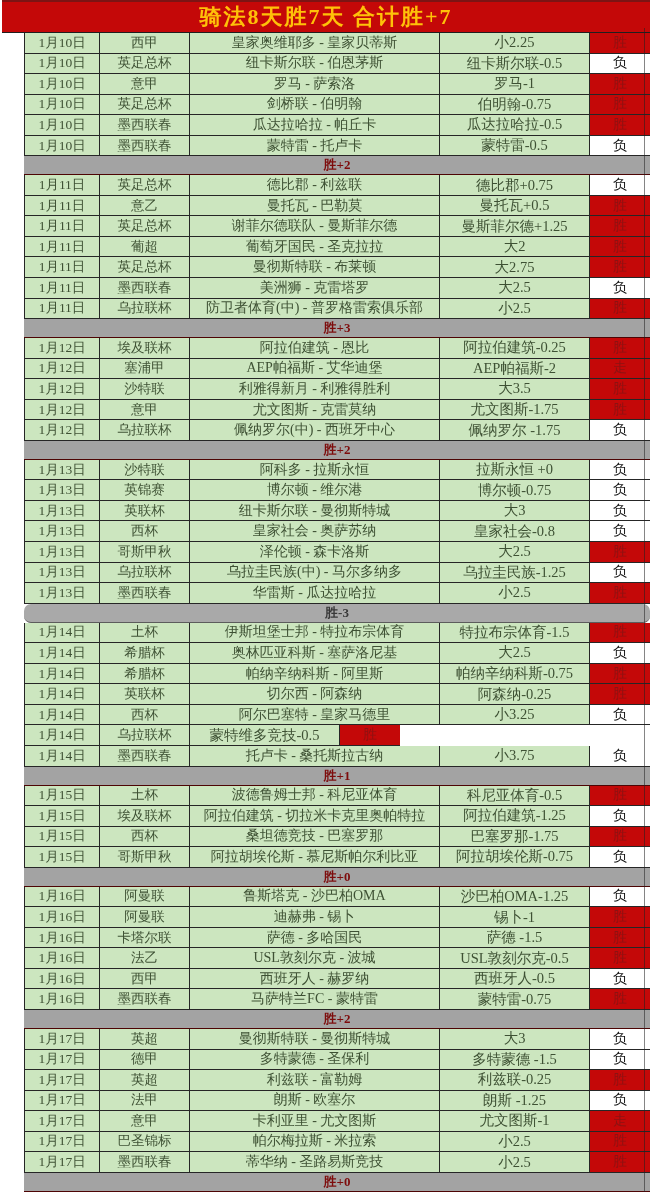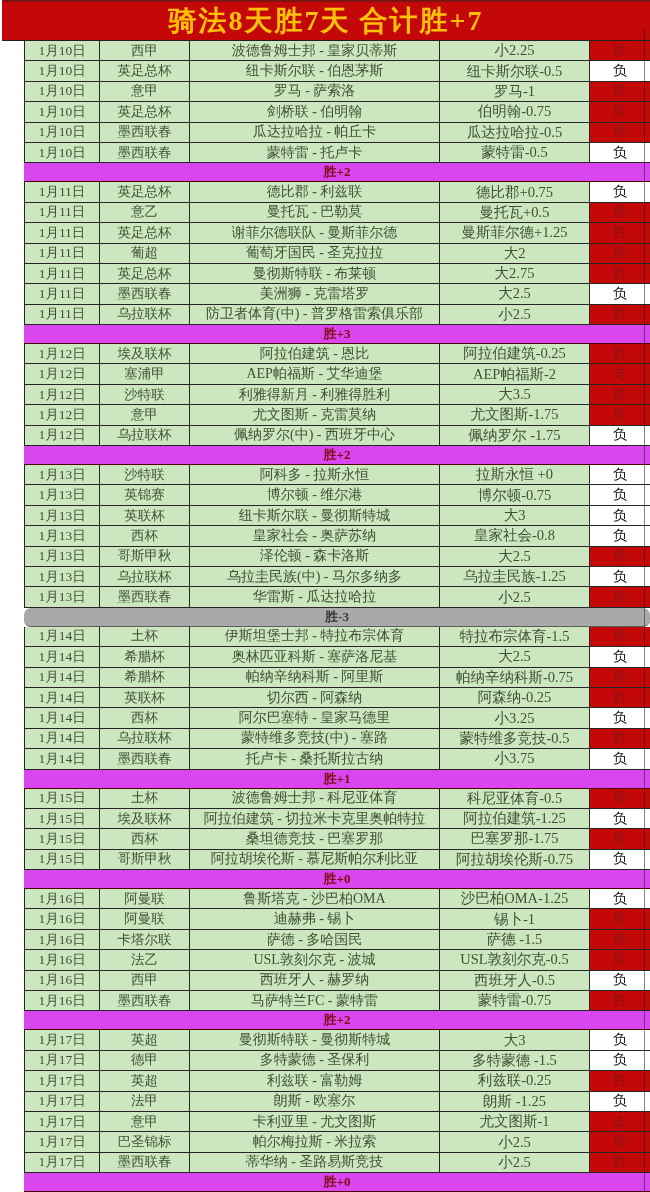--- a/index.html
+++ b/index.html
@@ -5,56 +5,56 @@
   html,body{margin:0;padding:0;background:#ffffff;}
   .page{
     width:650px;height:1192px;box-sizing:border-box;
     display:flex;flex-direction:column;position:relative;
     background:#ffffff;padding-left:2px;overflow:hidden;
     font-family:"Liberation Serif","DejaVu Serif",serif;
   }
   .title{
     flex:0 0 28px;background:#c40808;color:#fec109;
     display:flex;align-items:center;justify-content:center;
-    font-size:28px;font-weight:bold;letter-spacing:2px;
+    font-size:22px;font-weight:bold;letter-spacing:2px;
     border-top:2px solid #7c1414;border-bottom:1px solid #1f1f1f;
   }
   .table-body{flex:1 1 auto;display:flex;flex-direction:column;min-height:0;padding-left:22px;}
   .row{flex:1 1 0;display:flex;min-height:0;}
   .cell{
     box-sizing:border-box;border-right:1px solid #262626;border-bottom:1px solid #262626;
     display:flex;align-items:center;justify-content:center;
     background:#cce6bf;color:#3e5134;font-size:14px;white-space:nowrap;overflow:hidden;
   }
   .row .cell:first-child{border-left:1px solid #262626;}
   .cell.date{flex:0 0 76px;font-size:13.5px;}
   .cell.league{flex:0 0 90px;font-size:13.5px;text-align:center;}
   .cell.match{flex:1 1 auto;}
   .cell.pick{flex:0 0 150px;font-size:14.5px;}
   .cell.result{flex:0 0 60px;border-right:none;}
   .cell.result.win{background:#c40808;color:#8c1212;}
   .cell.result.loss{background:#ffffff;color:#141414;}
   .sep{
-    flex:0 0 16px;background:#d946ef;color:#7d0c0c;
+    flex:0 0 16px;background:#a3a3a3;color:#7d0c0c;
     display:flex;align-items:center;justify-content:center;
     font-size:13px;font-weight:bold;border-bottom:1px solid #4d0404;
   }
   .sep.gray{background:#a9a9a9;color:#383838;border-bottom:1px solid #5c5c5c;border-radius:7px;}
   .vline{position:absolute;top:28px;bottom:0;right:5px;width:1px;background:rgba(32,32,32,.55);pointer-events:none;}
 </style>
 </head>
 <body>
 
 <div class="page">
   <div class="title">骑法8天胜7天  合计胜+7</div>
   <div class="table-body" id="table-body">
       <div class="row">
         <div class="cell date">1月10日</div>
         <div class="cell league">西甲</div>
-        <div class="cell match">波德鲁姆士邦 - 皇家贝蒂斯</div>
+        <div class="cell match">皇家奥维耶多 - 皇家贝蒂斯</div>
         <div class="cell pick">小2.25</div>
         <div class="cell result win">胜</div>
       </div>
       <div class="row">
         <div class="cell date">1月10日</div>
         <div class="cell league">英足总杯</div>
         <div class="cell match">纽卡斯尔联 - 伯恩茅斯</div>
         <div class="cell pick">纽卡斯尔联-0.5</div>
         <div class="cell result loss">负</div>
       </div>
@@ -254,21 +254,20 @@
       <div class="row">
         <div class="cell date">1月14日</div>
         <div class="cell league">西杯</div>
         <div class="cell match">阿尔巴塞特 - 皇家马德里</div>
         <div class="cell pick">小3.25</div>
         <div class="cell result loss">负</div>
       </div>
       <div class="row">
         <div class="cell date">1月14日</div>
         <div class="cell league">乌拉联杯</div>
-        <div class="cell match">蒙特维多竞技(中) - 塞路</div>
         <div class="cell pick">蒙特维多竞技-0.5</div>
         <div class="cell result win">胜</div>
       </div>
       <div class="row">
         <div class="cell date">1月14日</div>
         <div class="cell league">墨西联春</div>
         <div class="cell match">托卢卡 - 桑托斯拉古纳</div>
         <div class="cell pick">小3.75</div>
         <div class="cell result loss">负</div>
       </div>

